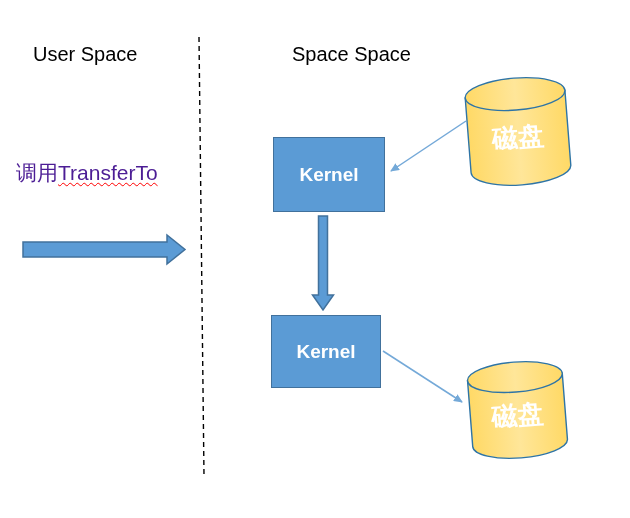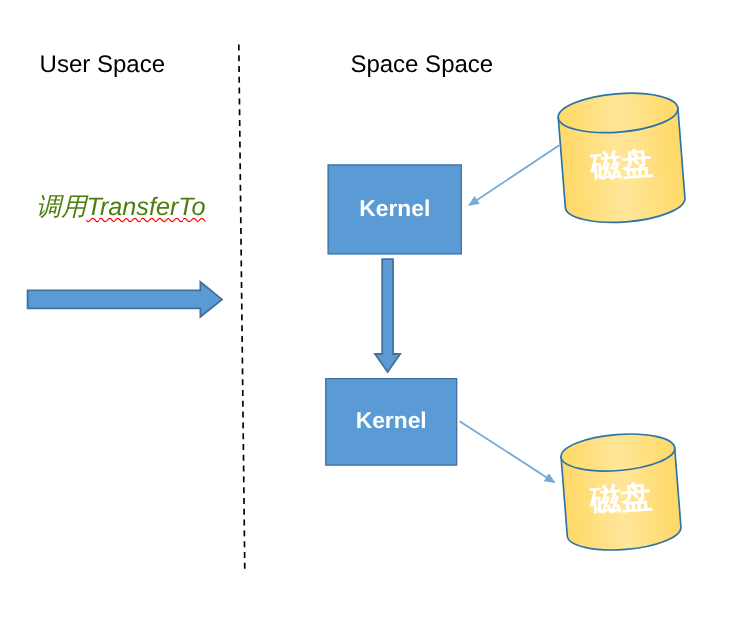--- a/index.html
+++ b/index.html
@@ -74,21 +74,21 @@
     <g transform="rotate(-4.5 517.5 410)">
       <path d="M470 377 L470 443 A47.5 15 0 0 0 565 443 L565 377 Z" fill="url(#cyl-gradient)" stroke-width="1.4" stroke="#2e74a6"></path>
       <ellipse cx="517.5" cy="377" rx="47.5" ry="15" fill="url(#cyl-gradient)" stroke-width="1.4" stroke="#2e74a6"></ellipse>
     </g>
   </svg>
 
   <div class="label space-label" style="left: 33px; top: 42px; color: rgb(0, 0, 0);">User Space</div>
 
   <div class="label space-label" style="left: 292px; top: 42px; color: rgb(0, 0, 0);">Space Space</div>
 
-  <div class="label call-label" style="left: 30px; top: 160px; color: #4d7c0f; font-style: italic;">
+  <div class="label call-label" style="left: 16px; top: 160px; color: #4c1d95;">
     <span>调用</span><span class="squiggle" style="text-decoration-color: rgb(255, 0, 0);">TransferTo</span>
   </div>
 
   <div class="kernel-box kernel-box-top" style="background-color: rgb(91, 155, 213); border-color: rgb(65, 113, 156); color: rgb(255, 255, 255);">
     <span>Kernel</span>
   </div>
 
   <div class="kernel-box kernel-box-bottom" style="background-color: rgb(91, 155, 213); border-color: rgb(65, 113, 156); color: rgb(255, 255, 255);">
     <span>Kernel</span>
   </div>

